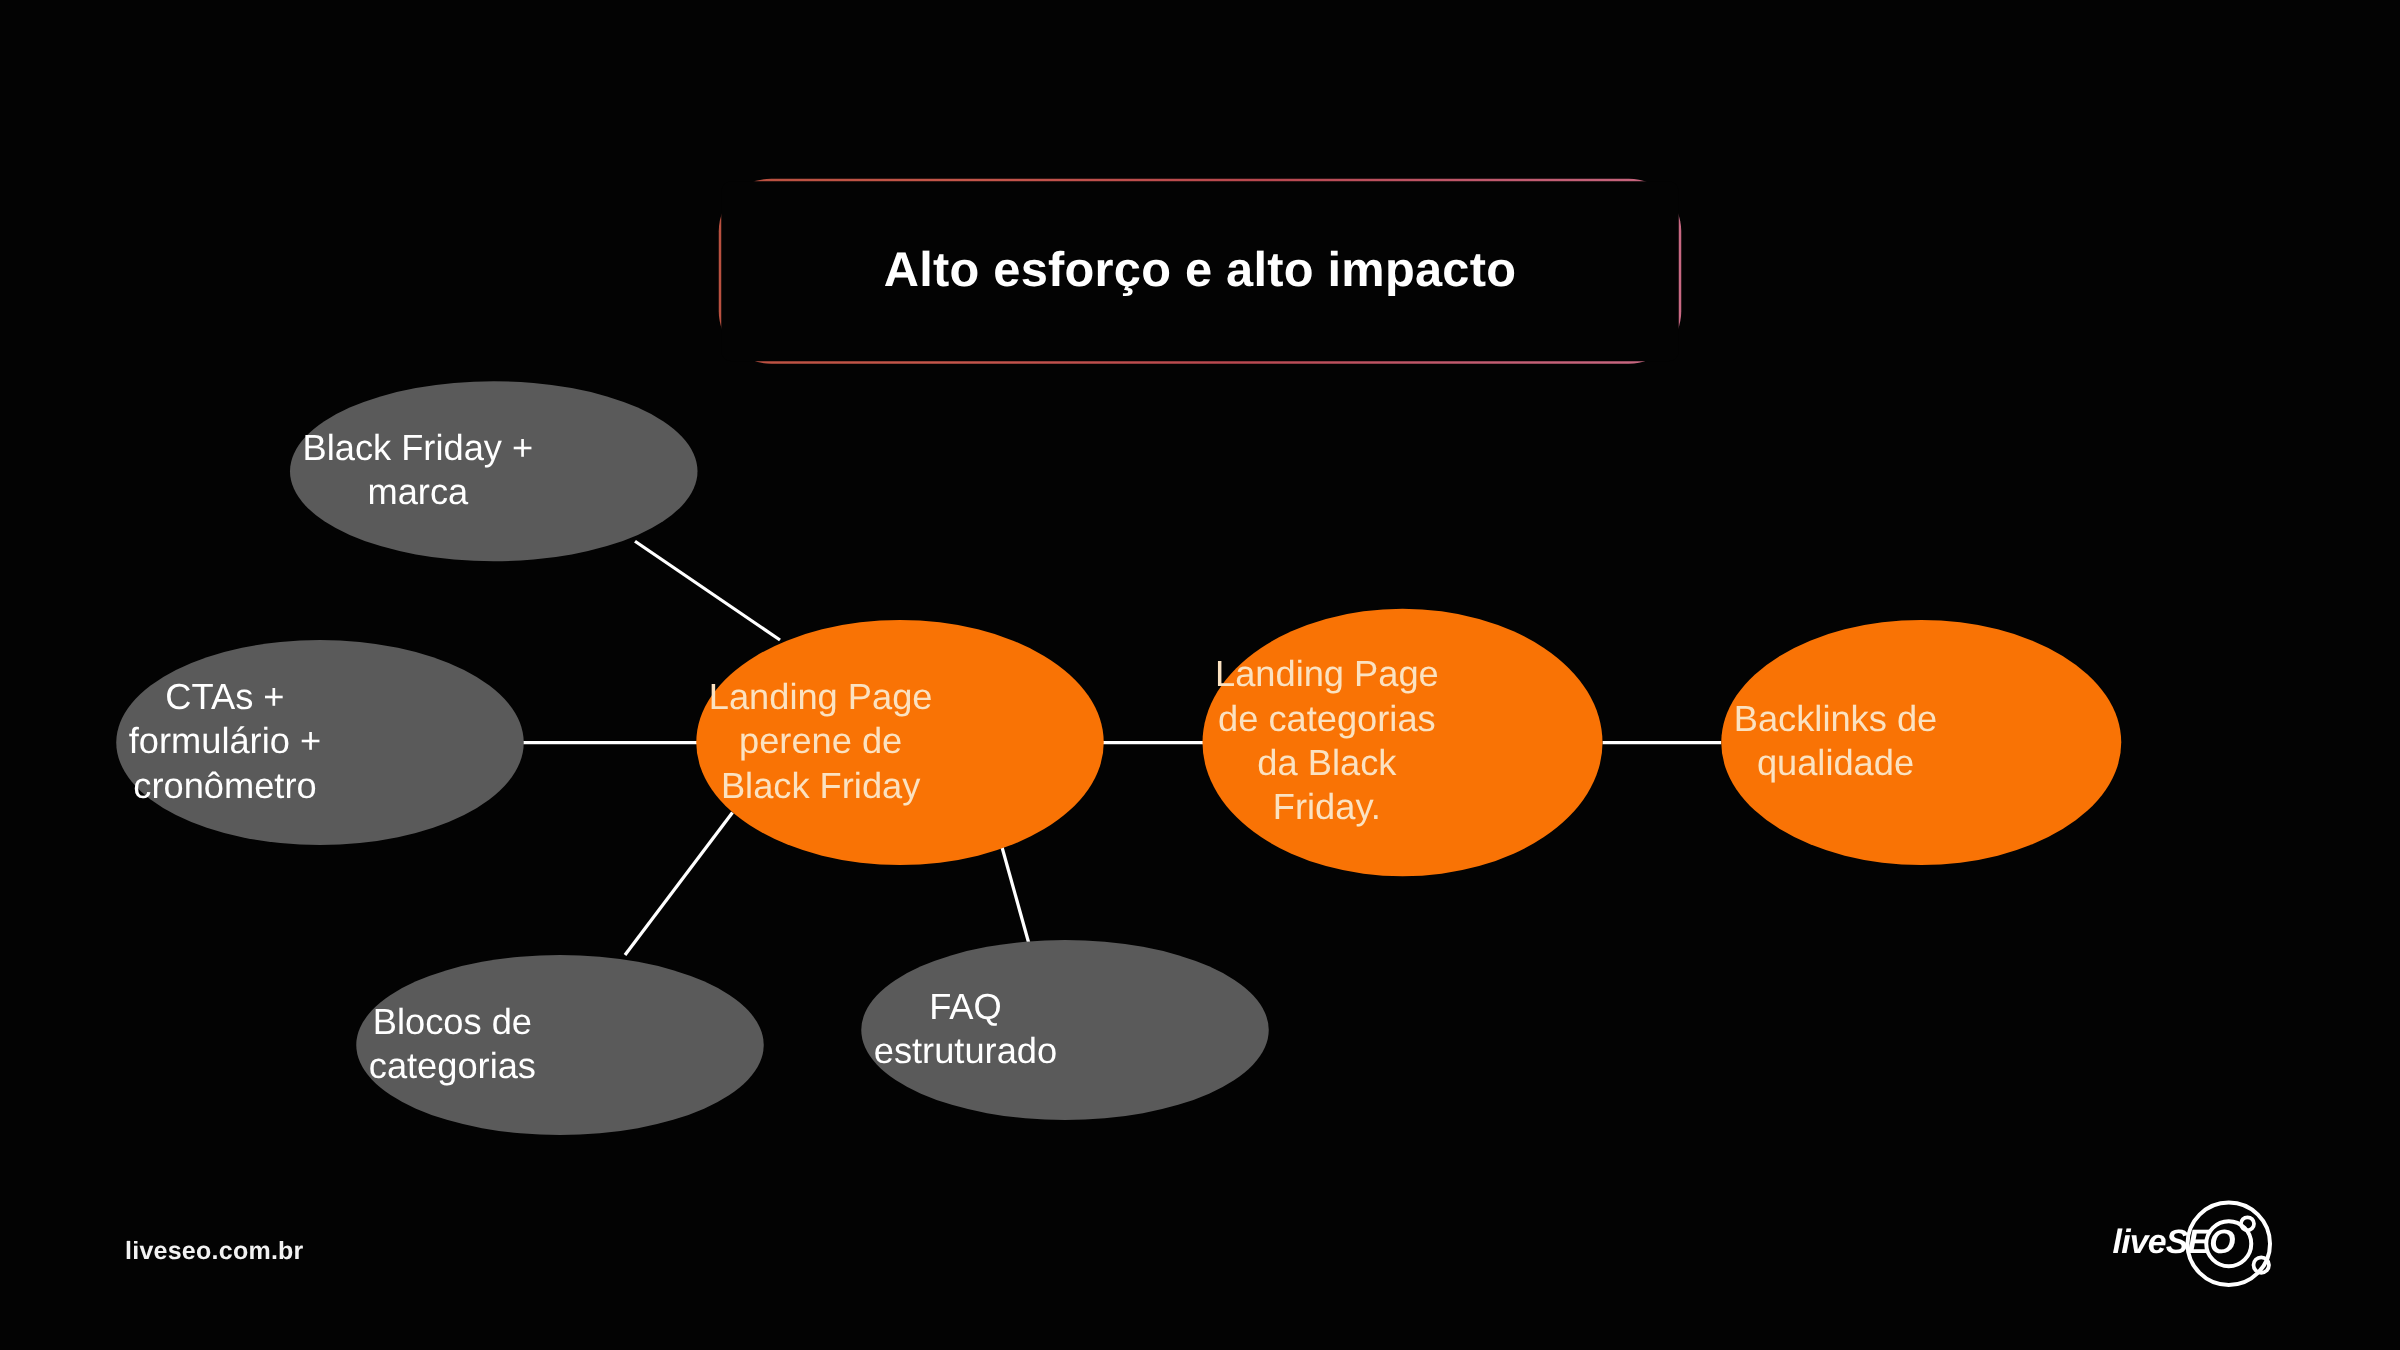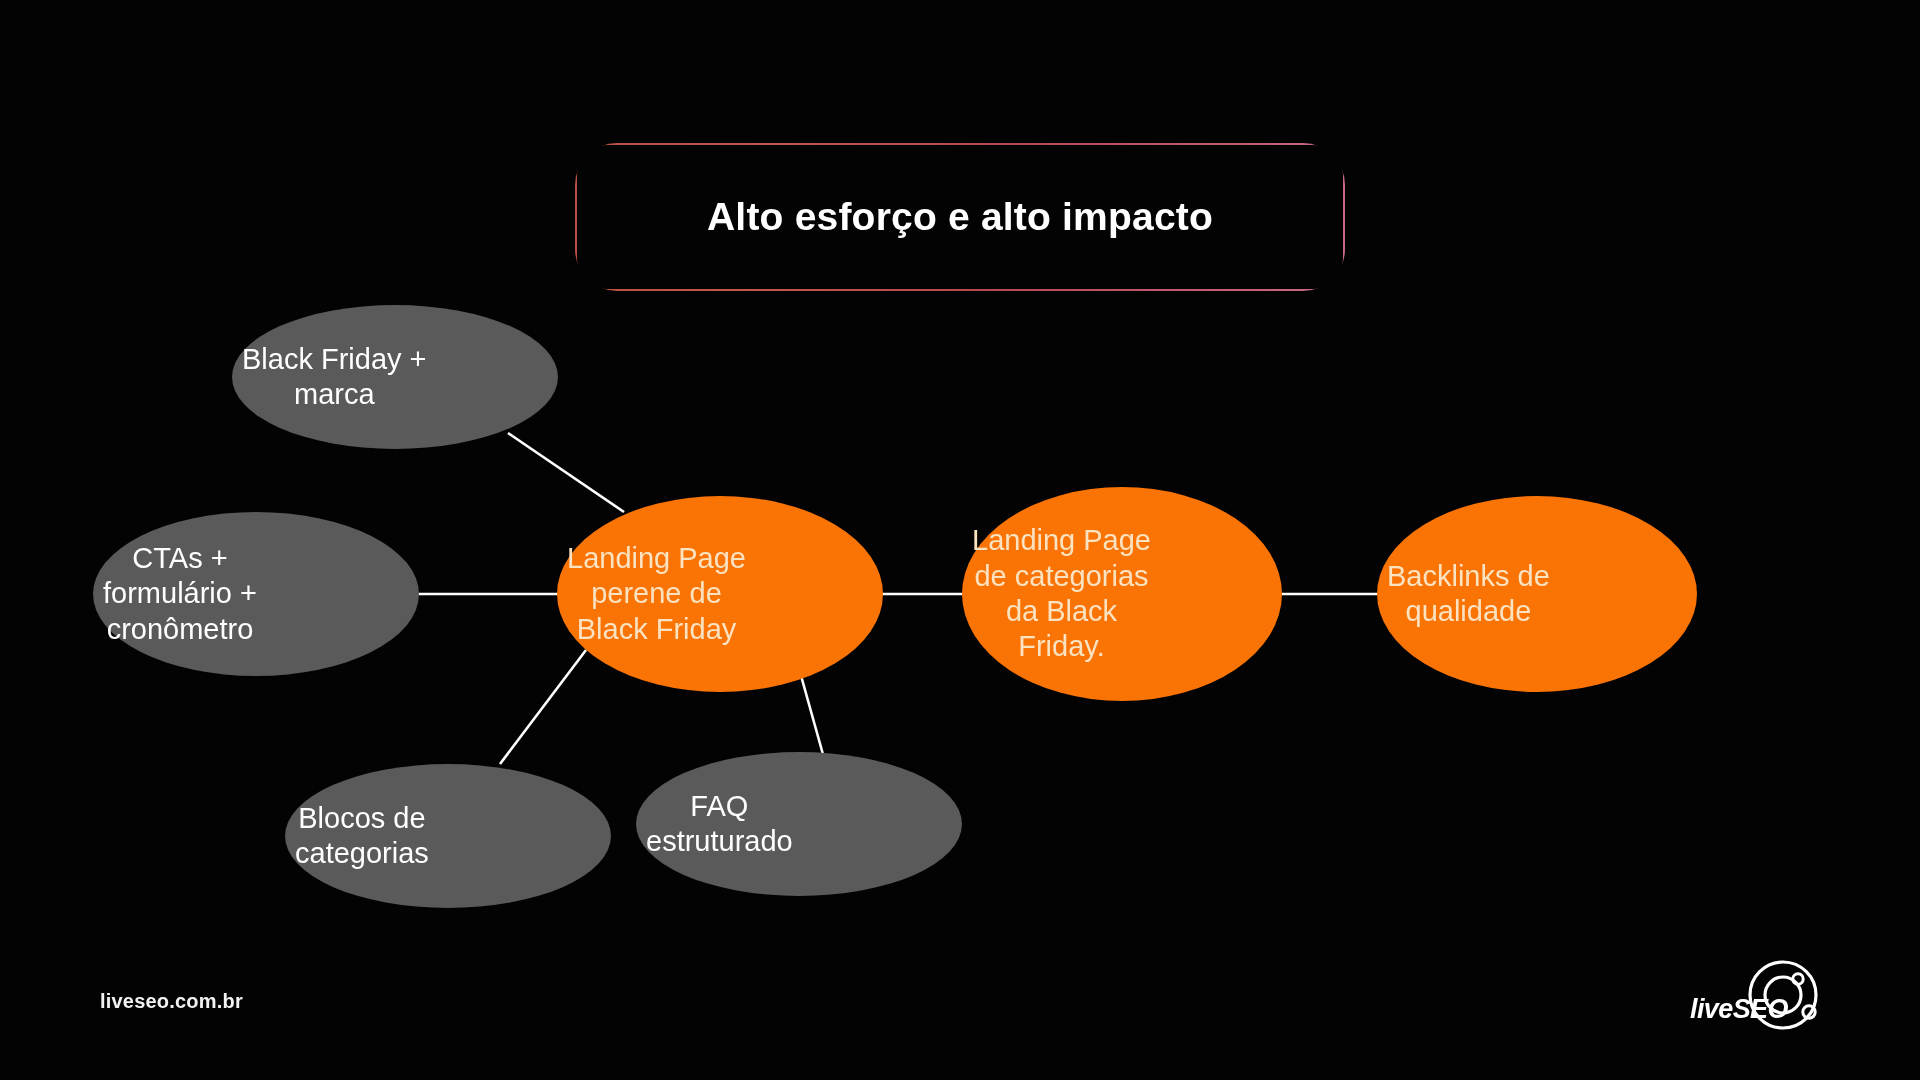--- a/index.html
+++ b/index.html
@@ -29,21 +29,21 @@
     width: 770px;
     height: 148px;
     border-radius: 42px;
     padding: 2px;
     background: linear-gradient(100deg, #b8503f 0%, #c4564a 25%, #b8484f 55%, #c05a6e 78%, #c96a85 100%);
     box-sizing: border-box;
   }
   #title-box-inner {
     width: 100%;
     height: 100%;
-    border-radius: 30px;
+    border-radius: 8px;
     background: #030303;
     display: flex;
     align-items: center;
     justify-content: center;
     box-sizing: border-box;
   }
   #title-text {
     color: #ffffff;
     font-size: 39px;
     font-weight: 700;
@@ -112,21 +112,20 @@
   }
   #brand-logo .logo-wordmark {
     position: absolute;
     left: 2px;
     top: 23px;
     color: #ffffff;
     font-size: 27px;
     font-weight: 700;
     font-style: italic;
     letter-spacing: -0.6px;
-    margin-top: 16px;
   }
 </style>
 </head>
 <body>
 
 <div id="slide">
 
   <div id="title-box">
     <div id="title-box-inner">
       <span id="title-text">Alto esforço e alto impacto</span>
@@ -145,21 +144,21 @@
   <div id="nodes-layer">
       <div class="node support" style="left: 232px; top: 305px; width: 326px; height: 144px;">
         <span class="node-label">Black Friday +<br>marca</span>
       </div>
       <div class="node support" style="left: 93px; top: 512px; width: 326px; height: 164px;">
         <span class="node-label">CTAs +<br>formulário +<br>cronômetro</span>
       </div>
       <div class="node support" style="left: 285px; top: 764px; width: 326px; height: 144px;">
         <span class="node-label">Blocos de<br>categorias</span>
       </div>
-      <div class="node support" style="left: 636px; top: 752px; width: 326px; height: 144px;">
+      <div class="node support" style="left: 689px; top: 752px; width: 326px; height: 144px;">
         <span class="node-label">FAQ<br>estruturado</span>
       </div>
       <div class="node primary" style="left: 557px; top: 496px; width: 326px; height: 196px;">
         <span class="node-label">Landing Page<br>perene de<br>Black Friday</span>
       </div>
       <div class="node primary" style="left: 962px; top: 487px; width: 320px; height: 214px;">
         <span class="node-label">Landing Page<br>de categorias<br>da Black<br>Friday.</span>
       </div>
       <div class="node primary" style="left: 1377px; top: 496px; width: 320px; height: 196px;">
         <span class="node-label">Backlinks de<br>qualidade</span>

